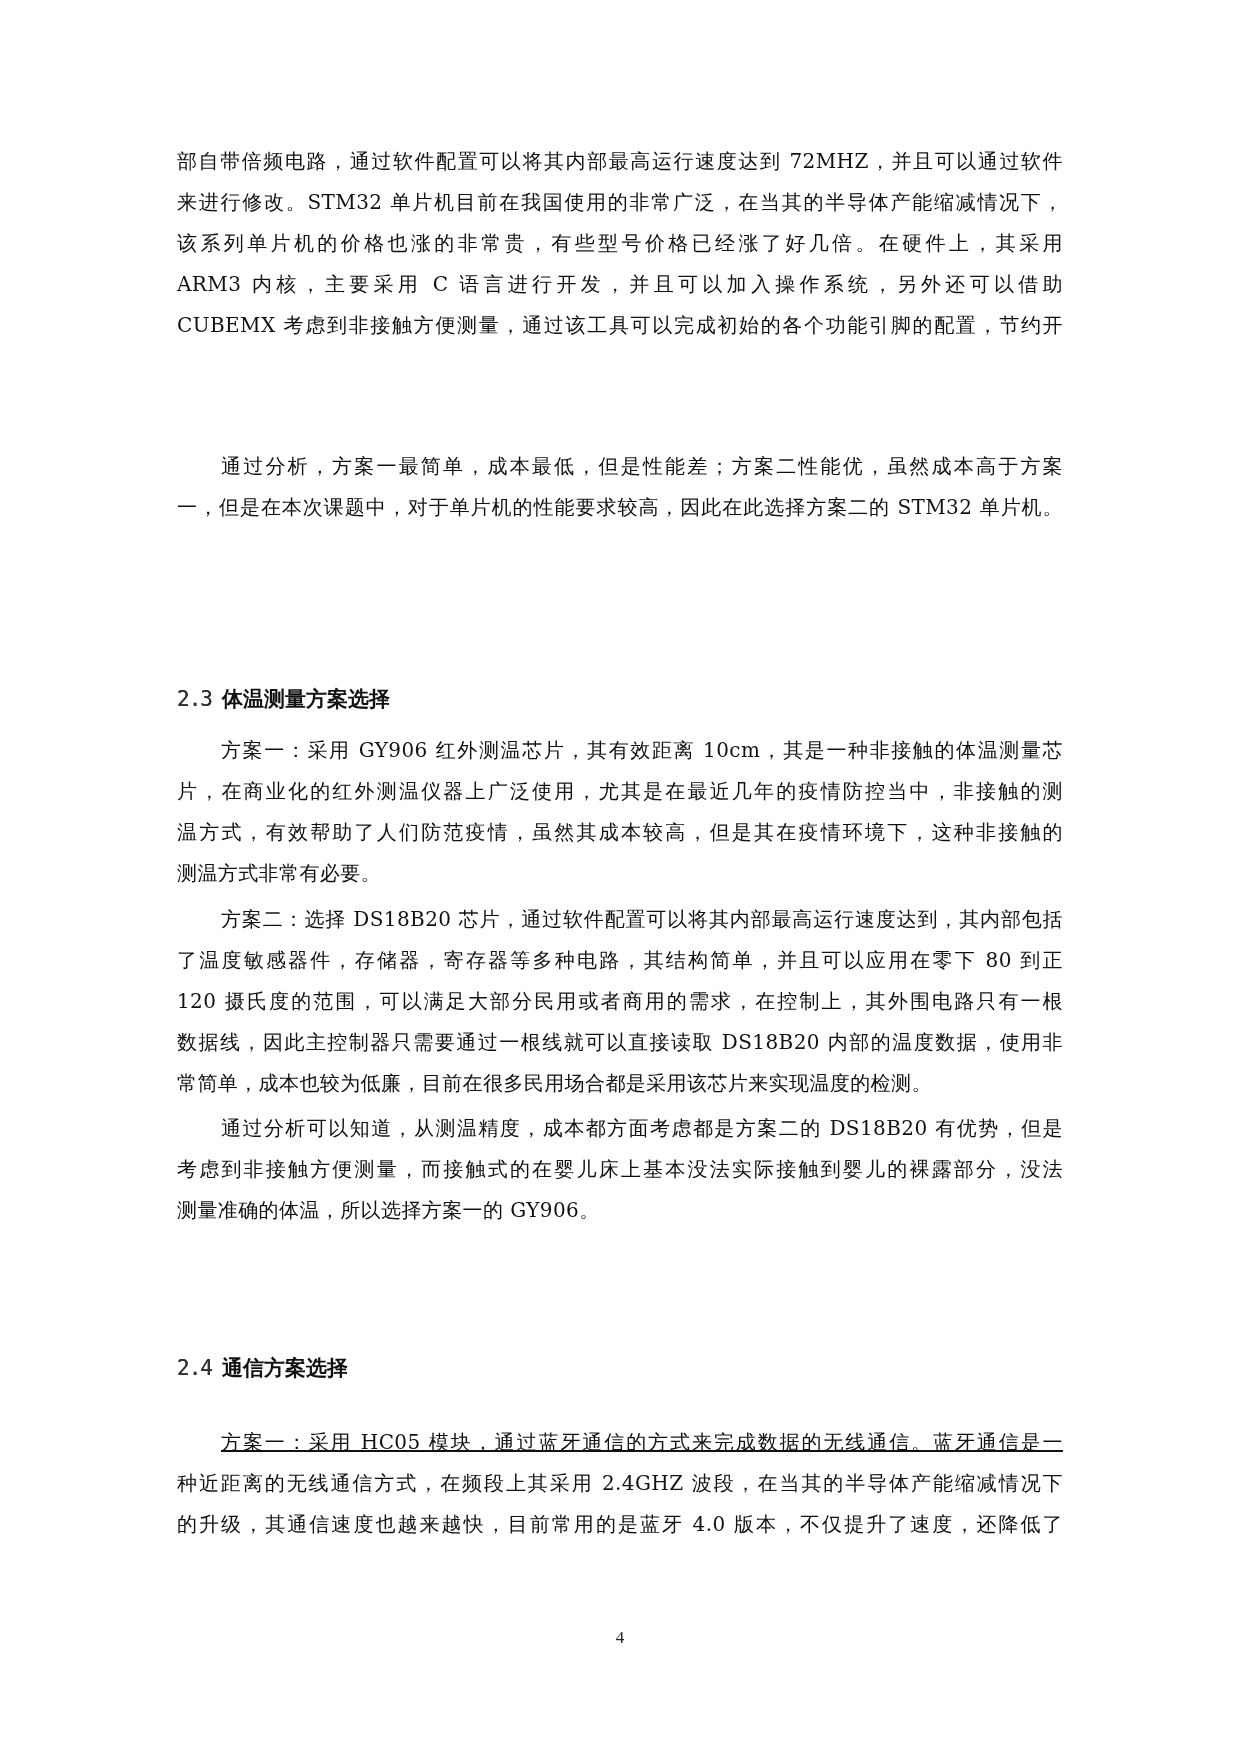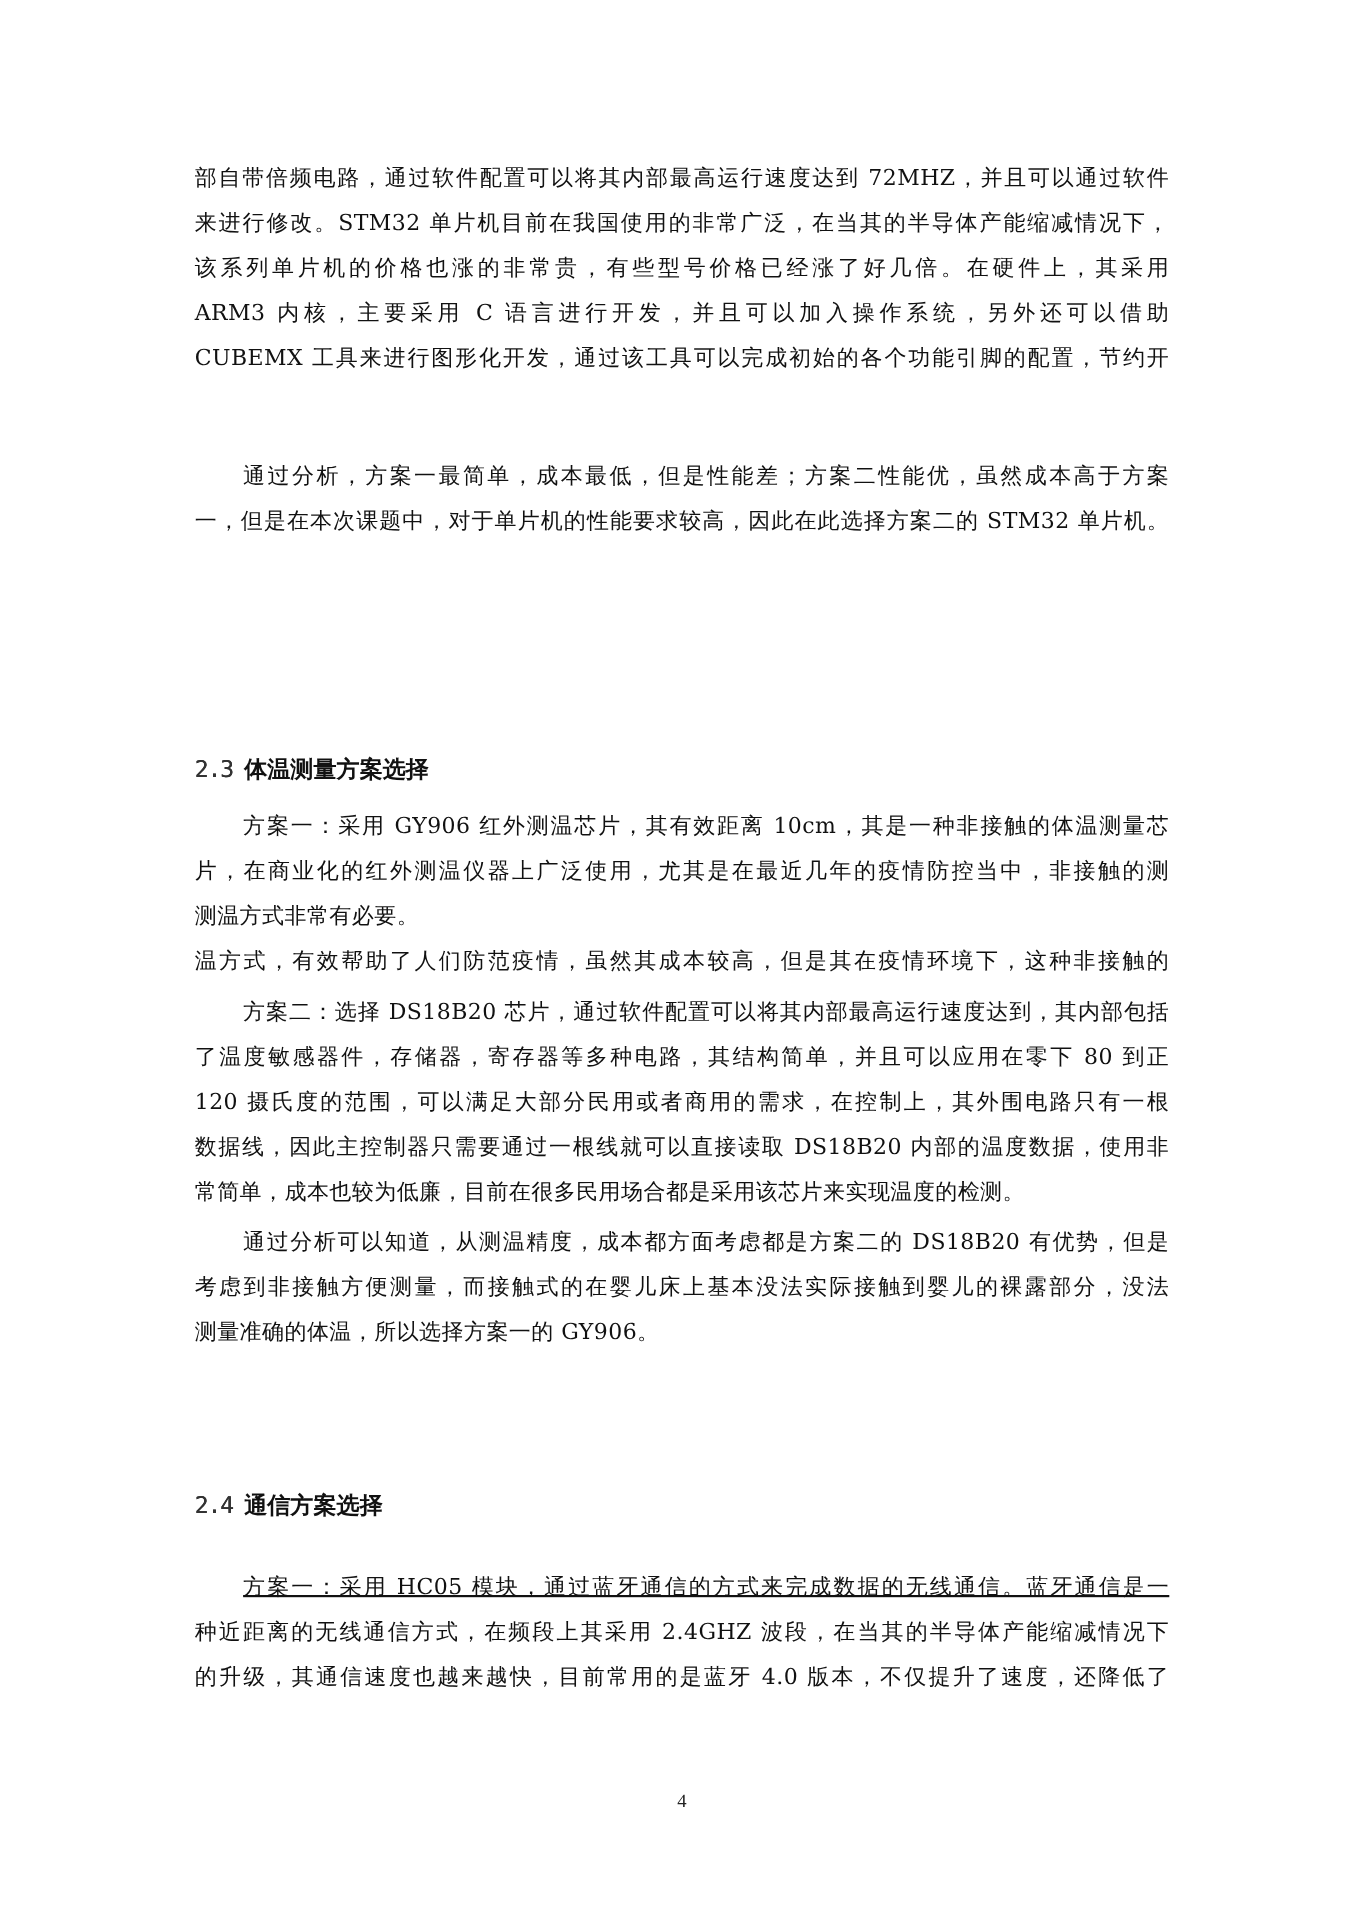--- a/index.html
+++ b/index.html
@@ -82,37 +82,37 @@
 <body>
 
 <div class="page">
   <div class="text-block" style="top:0;">
 
     <div class="para" style="top:141px;">
       <span class="para-line">部自带倍频电路，通过软件配置可以将其内部最高运行速度达到 72MHZ，并且可以通过软件</span>
       <span class="para-line">来进行修改。STM32 单片机目前在我国使用的非常广泛，在当其的半导体产能缩减情况下，</span>
       <span class="para-line">该系列单片机的价格也涨的非常贵，有些型号价格已经涨了好几倍。在硬件上，其采用</span>
       <span class="para-line">ARM3 内核，主要采用 C 语言进行开发，并且可以加入操作系统，另外还可以借助</span>
-      <span class="para-line">CUBEMX 工具来进行图形化开发，通过该工具可以完成初始的各个功能引脚的配置，节约开</span>
+      <span class="para-line">CUBEMX 考虑到非接触方便测量，通过该工具可以完成初始的各个功能引脚的配置，节约开</span>
     </div>
 
-    <div class="para" style="top:412px;">
+    <div class="para" style="top:446px;">
       <span class="para-line" style="padding-left:44px;width:842px;">通过分析，方案一最简单，成本最低，但是性能差；方案二性能优，虽然成本高于方案</span>
       <span class="para-line">一，但是在本次课题中，对于单片机的性能要求较高，因此在此选择方案二的 STM32 单片机。</span>
     </div>
 
     <h2 class="heading" style="top:684px;">
       <span class="num">2.3</span><span>体温测量方案选择</span>
     </h2>
 
     <div class="para" style="top:730px;">
       <span class="para-line" style="padding-left:44px;width:842px;">方案一：采用 GY906 红外测温芯片，其有效距离 10cm，其是一种非接触的体温测量芯</span>
       <span class="para-line">片，在商业化的红外测温仪器上广泛使用，尤其是在最近几年的疫情防控当中，非接触的测</span>
+      <span class="para-line">温方式，有效帮助了人们防范疫情，虽然其成本较高，但是其在疫情环境下，这种非接触的</span>
       <span class="para-line last">测温方式非常有必要。</span>
-      <span class="para-line">温方式，有效帮助了人们防范疫情，虽然其成本较高，但是其在疫情环境下，这种非接触的</span>
     </div>
 
     <div class="para" style="top:899px;">
       <span class="para-line" style="padding-left:44px;width:842px;">方案二：选择 DS18B20 芯片，通过软件配置可以将其内部最高运行速度达到，其内部包括</span>
       <span class="para-line">了温度敏感器件，存储器，寄存器等多种电路，其结构简单，并且可以应用在零下 80 到正</span>
       <span class="para-line">120 摄氏度的范围，可以满足大部分民用或者商用的需求，在控制上，其外围电路只有一根</span>
       <span class="para-line">数据线，因此主控制器只需要通过一根线就可以直接读取 DS18B20 内部的温度数据，使用非</span>
       <span class="para-line last">常简单，成本也较为低廉，目前在很多民用场合都是采用该芯片来实现温度的检测。</span>
     </div>
 

